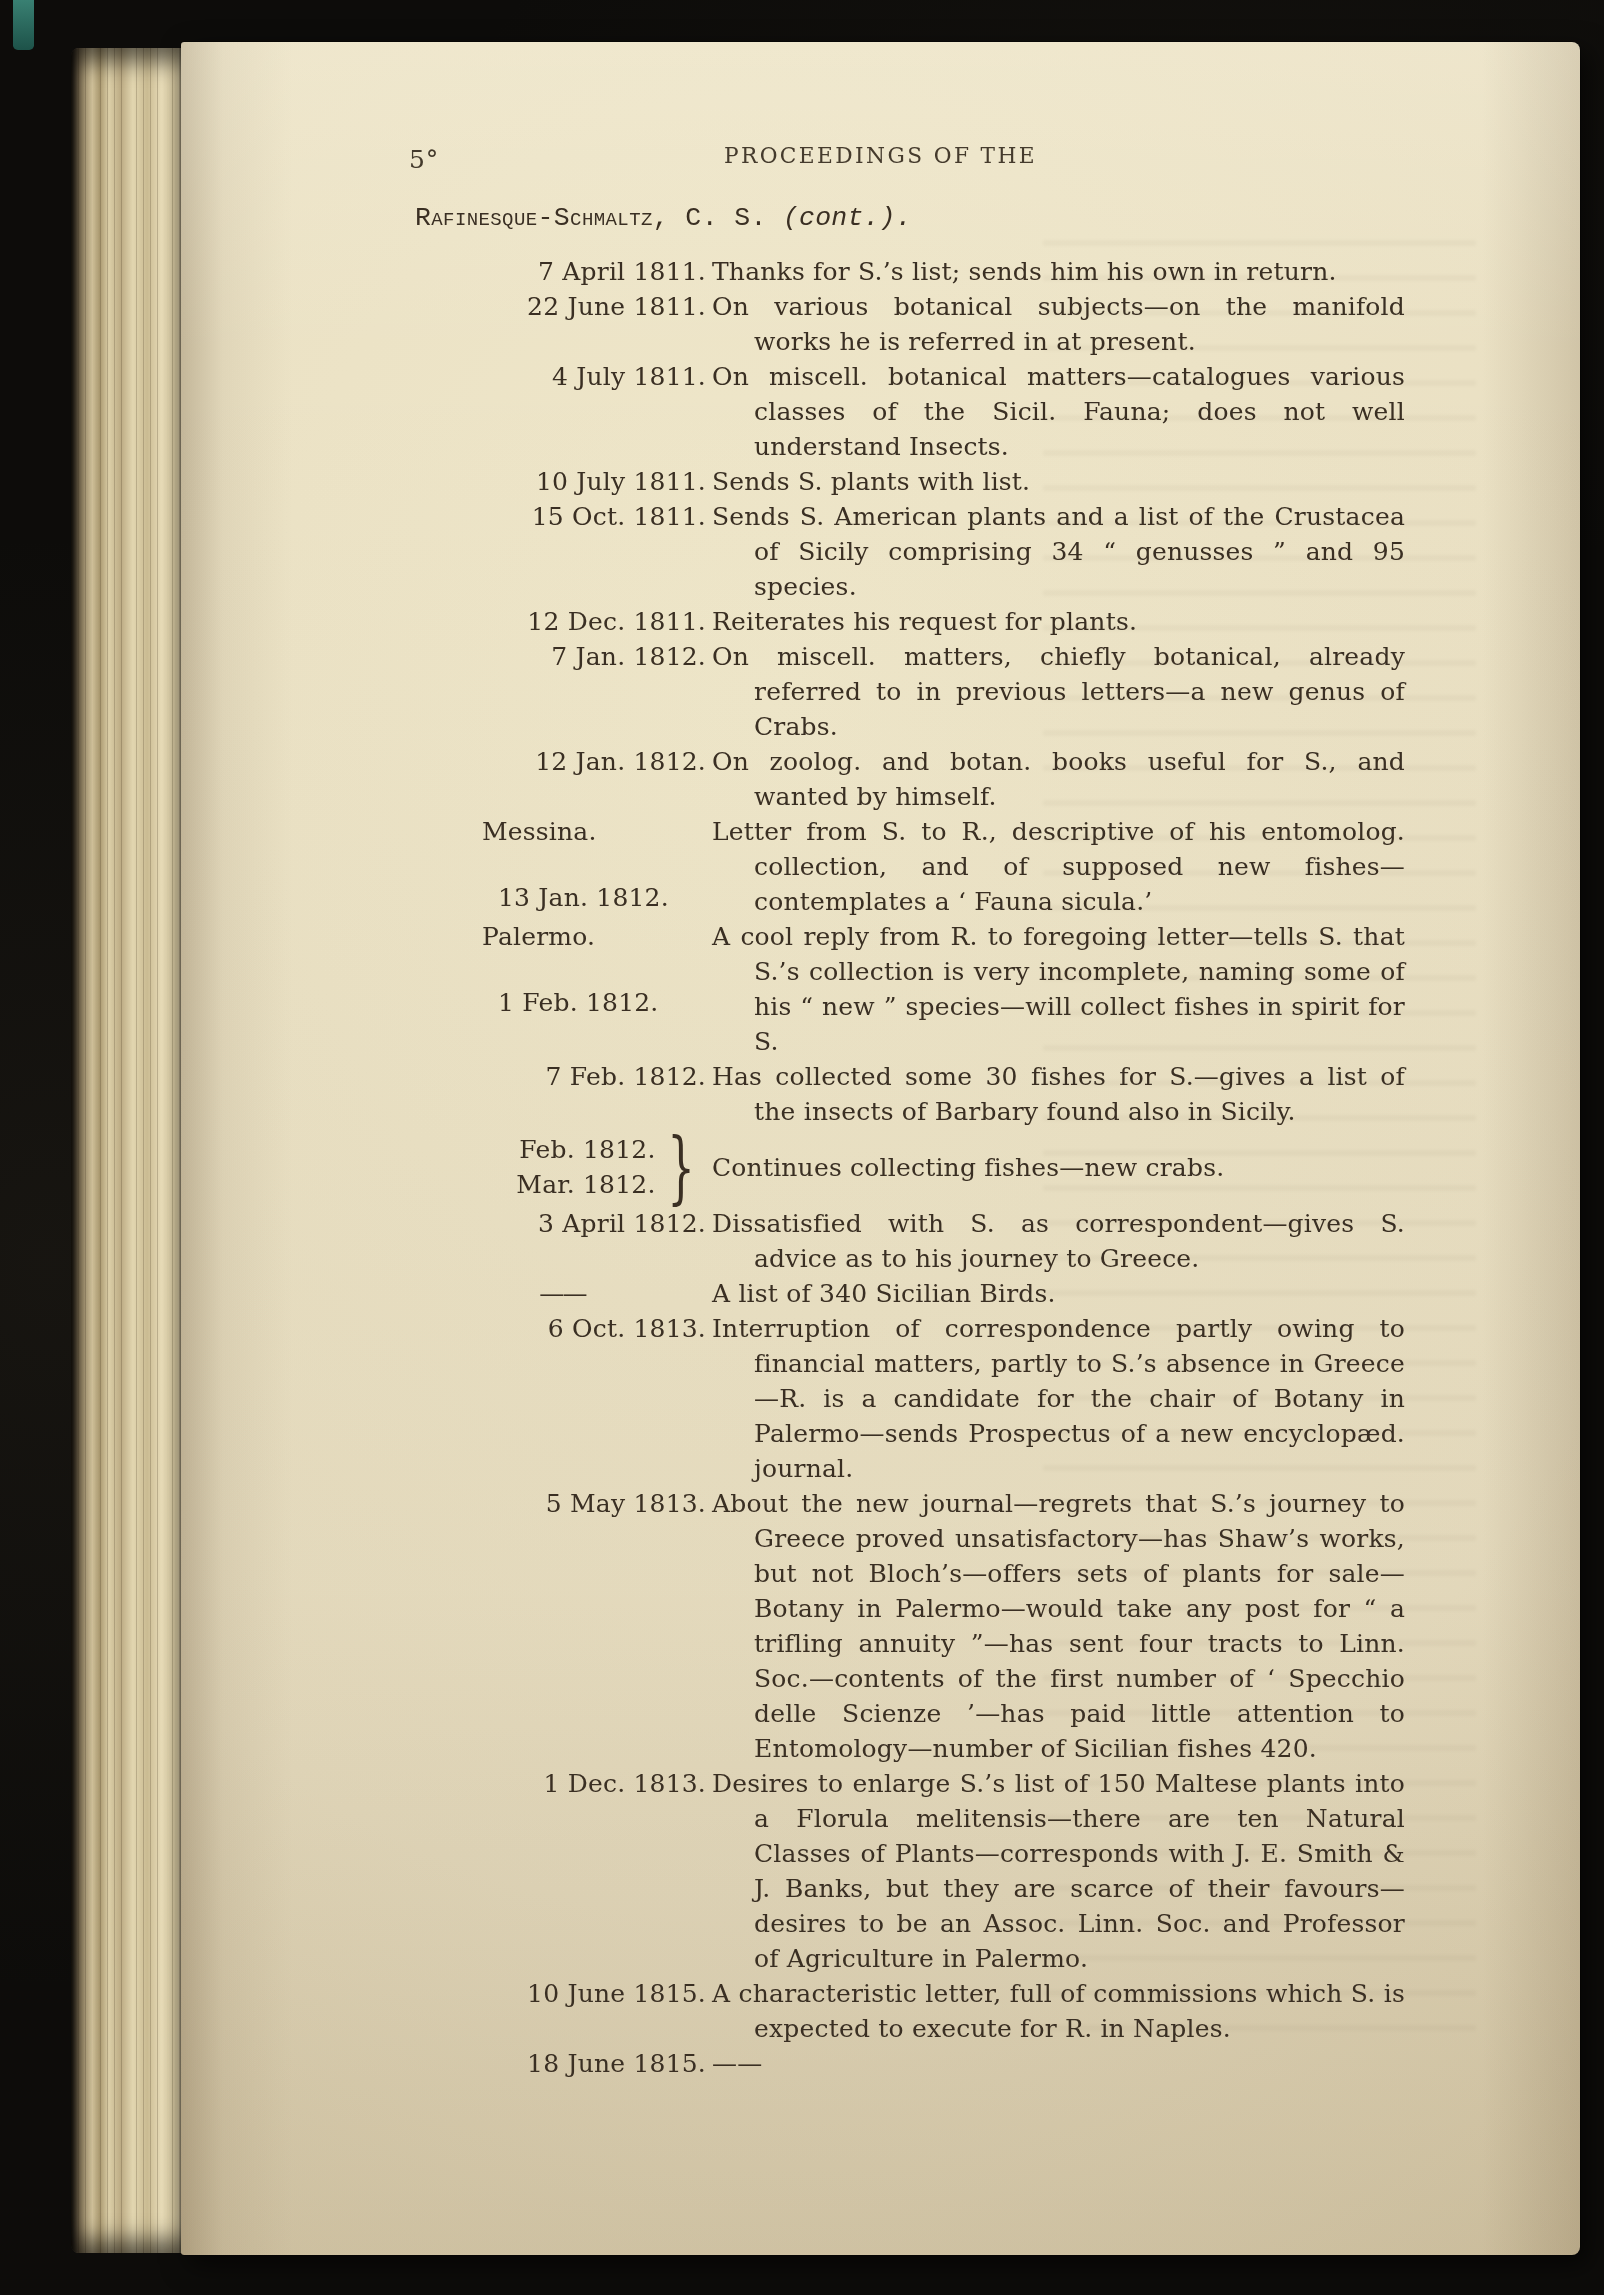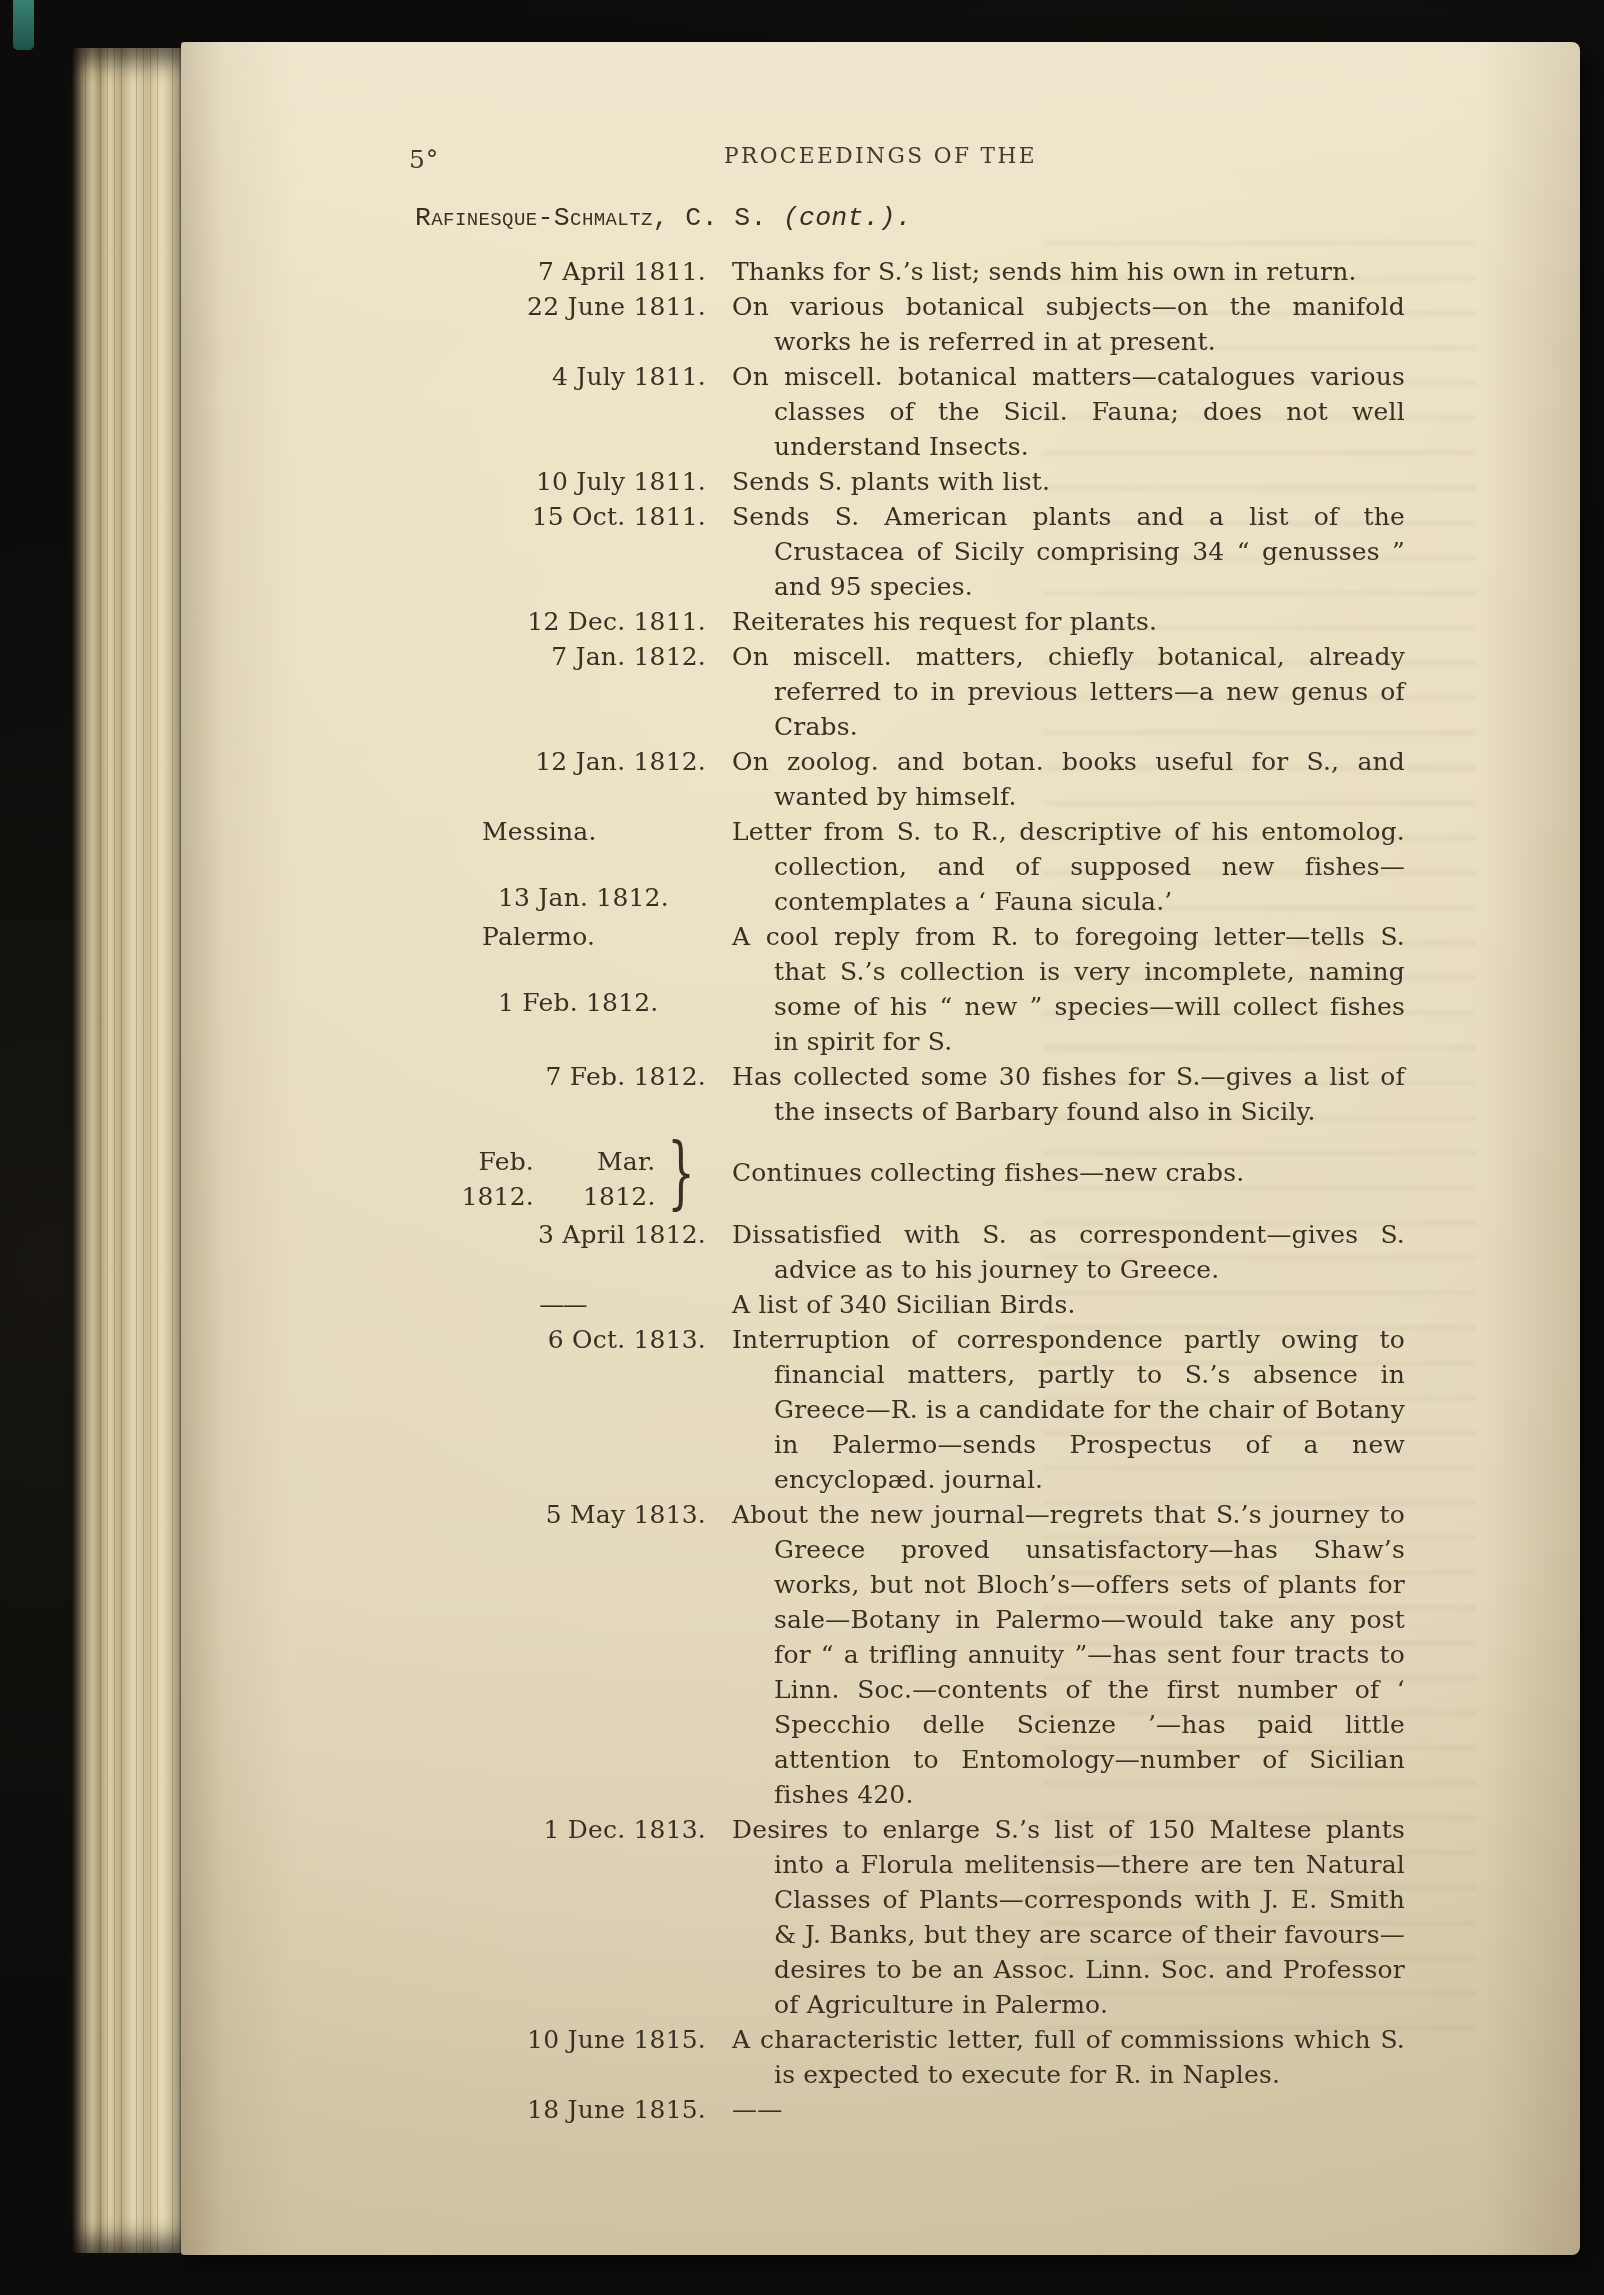--- a/index.html
+++ b/index.html
@@ -53,26 +53,26 @@
   .sc{font-variant:small-caps;letter-spacing:0.4px;}
   .cont{font-style:italic;}
   .entries{margin-top:17.7px;}
   .entry{display:flex;}
   .entry.brace-row{margin:3.2px 0;}
   .dcol{flex:0 0 291px;width:291px;text-align:right;}
   .dcol.placed{text-align:left;}
   .place{display:block;padding-left:67px;}
   .subdate{display:block;padding-left:83px;margin-top:31px;}
   .dashdate{display:inline-block;text-align:left;margin-right:120px;letter-spacing:-1.6px;}
-  .tcol{flex:1 1 auto;margin-left:26px;min-width:0;}
+  .tcol{flex:1 1 auto;margin-left:6px;min-width:0;}
   .tcol p{margin:0;padding-left:42px;text-indent:-42px;text-align:justify;}
   .tcol.centered{display:flex;align-items:center;}
   .tcol.centered p{padding-left:0;text-indent:0;text-align:left;}
   .bracecol{display:flex;justify-content:flex-end;align-items:center;gap:0;}
-  .bdates{display:flex;flex-direction:row;margin-top:12px;}
+  .bdates{display:flex;flex-direction:column;}
   .bdates span{display:block;text-align:right;}
   .brace{
     font-size:79px;line-height:71px;font-weight:300;color:#3a2f23;
     transform:scaleX(.55);transform-origin:center;display:inline-block;
   }
 </style>
 </head>
 <body>
 
 <div class="scene">

